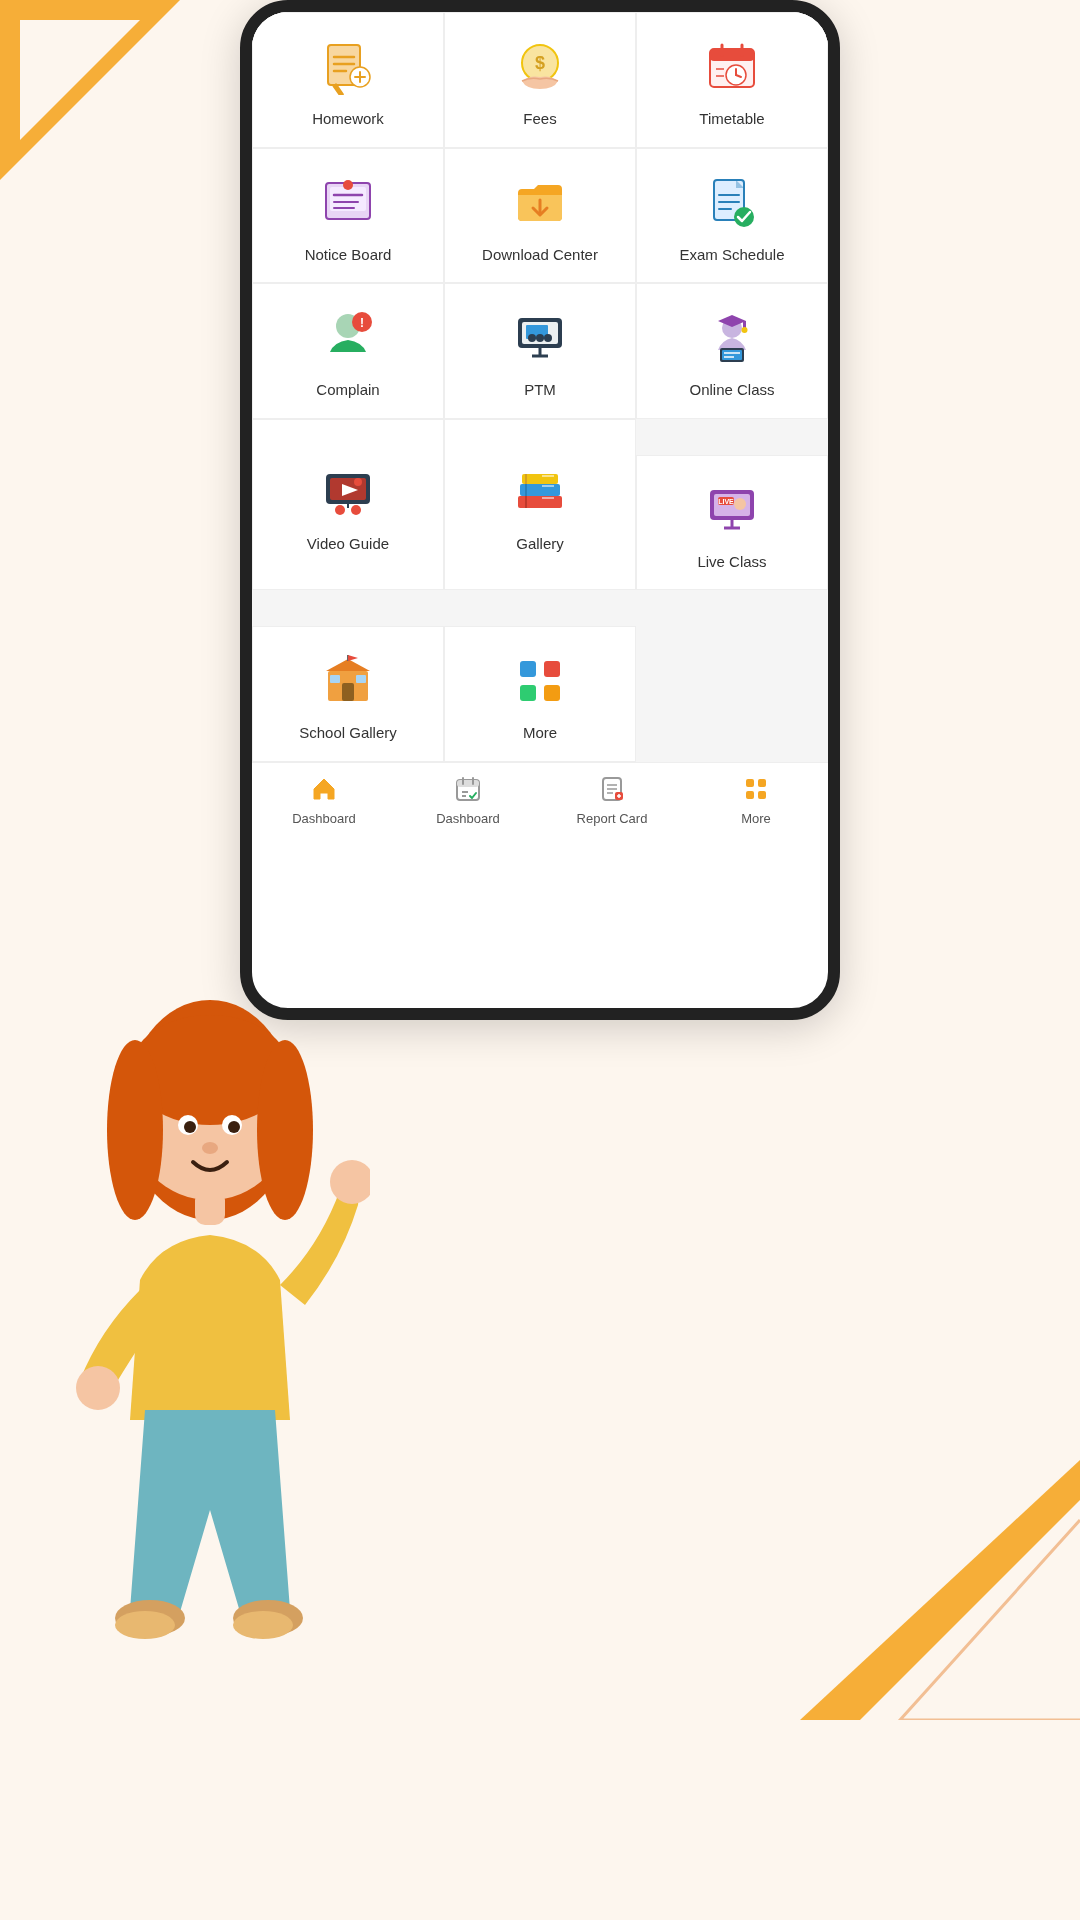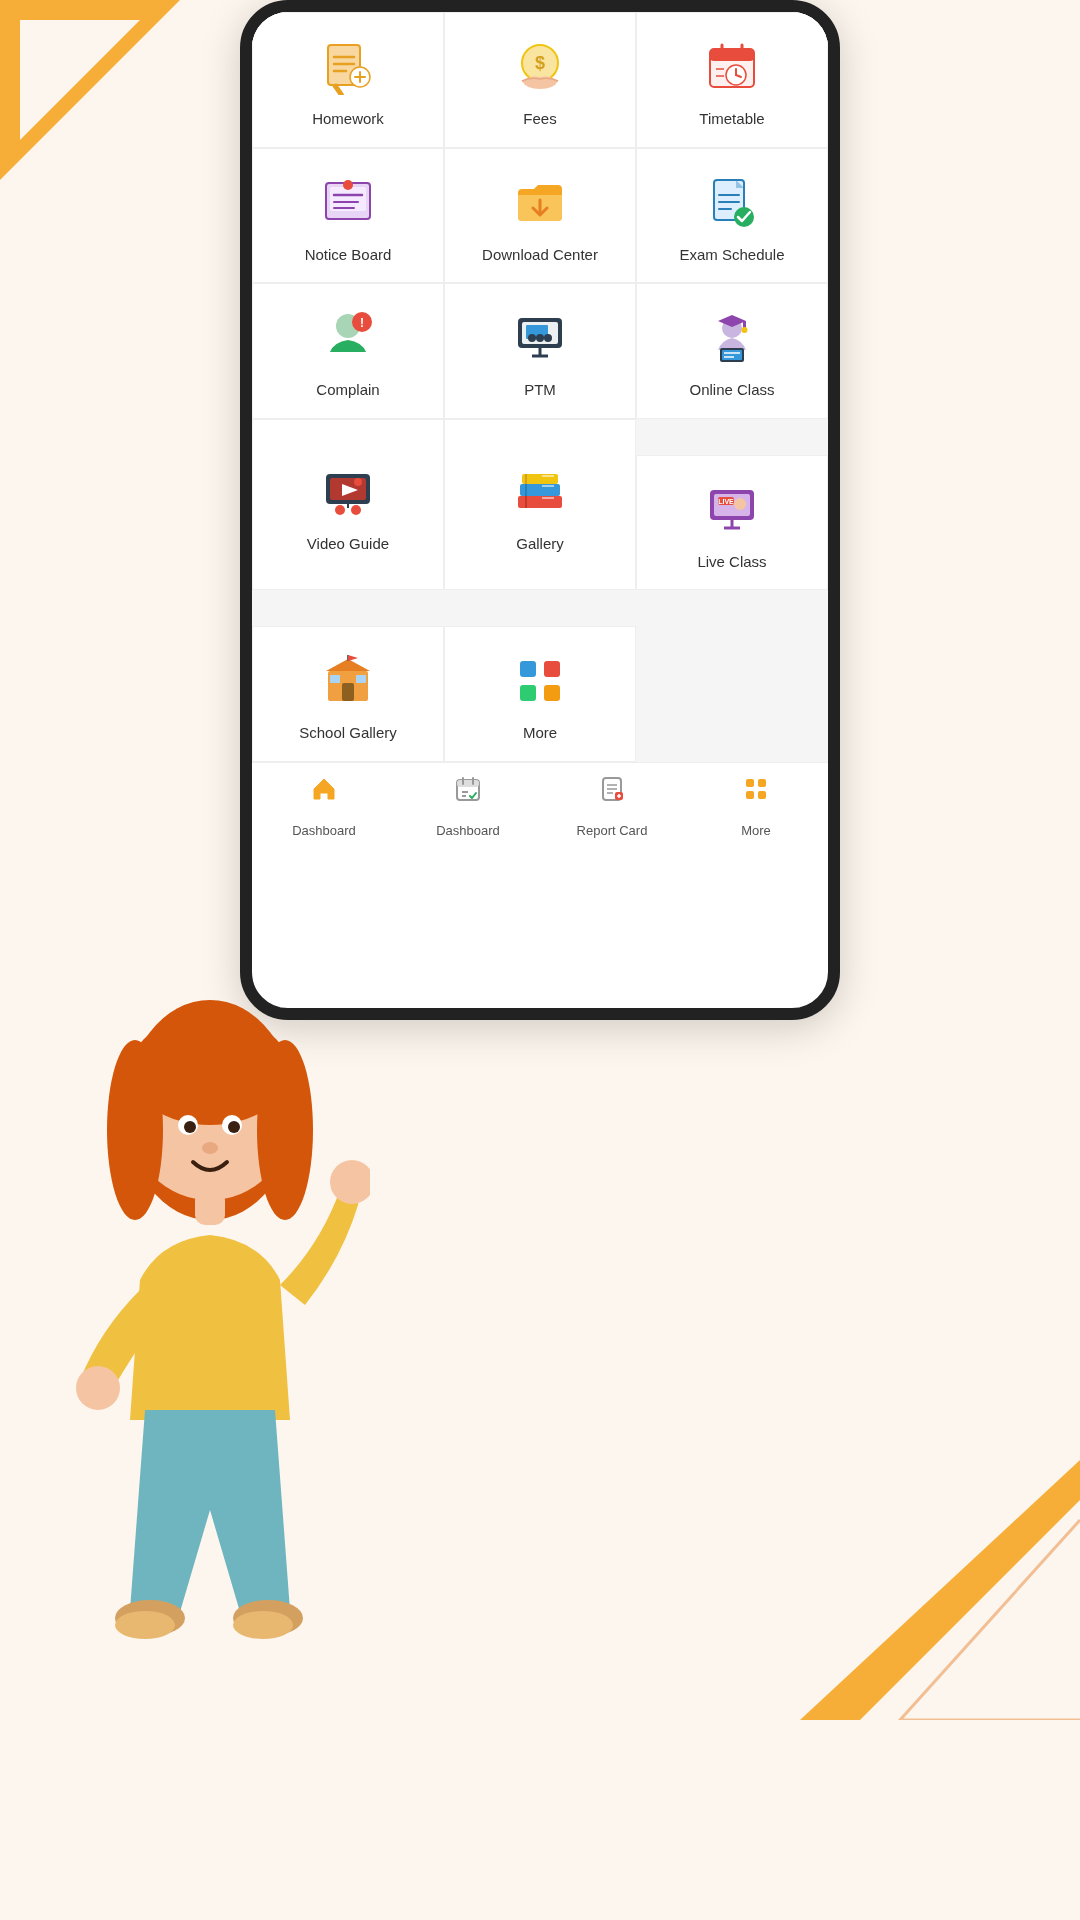--- a/index.html
+++ b/index.html
@@ -111,21 +111,21 @@
       display: flex;
       background: #fff;
       border-top: 1px solid #eee;
       padding: 12px 0 10px;
     }
     .nav-item {
       flex: 1;
       display: flex;
       flex-direction: column;
       align-items: center;
-      gap: 20px;
+      gap: 8px;
       cursor: pointer;
     }
     .nav-item .nav-icon {
       width: 28px;
       height: 28px;
       display: flex;
       align-items: center;
       justify-content: center;
     }
     .nav-item .nav-label {

